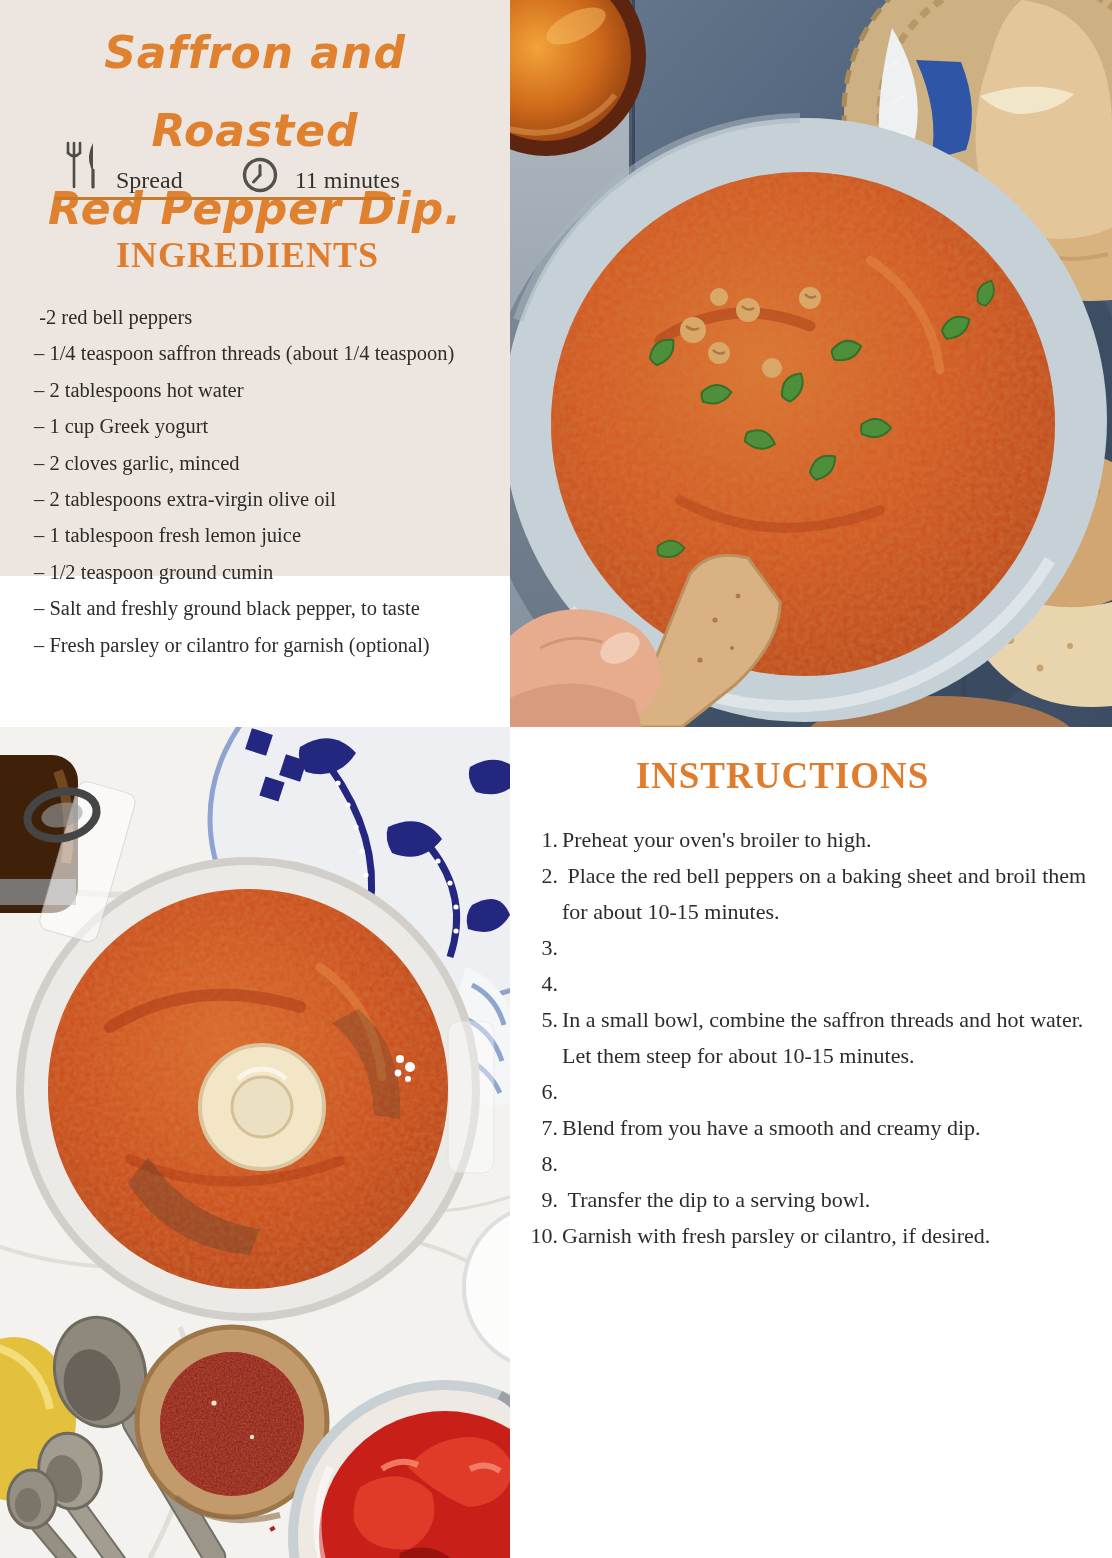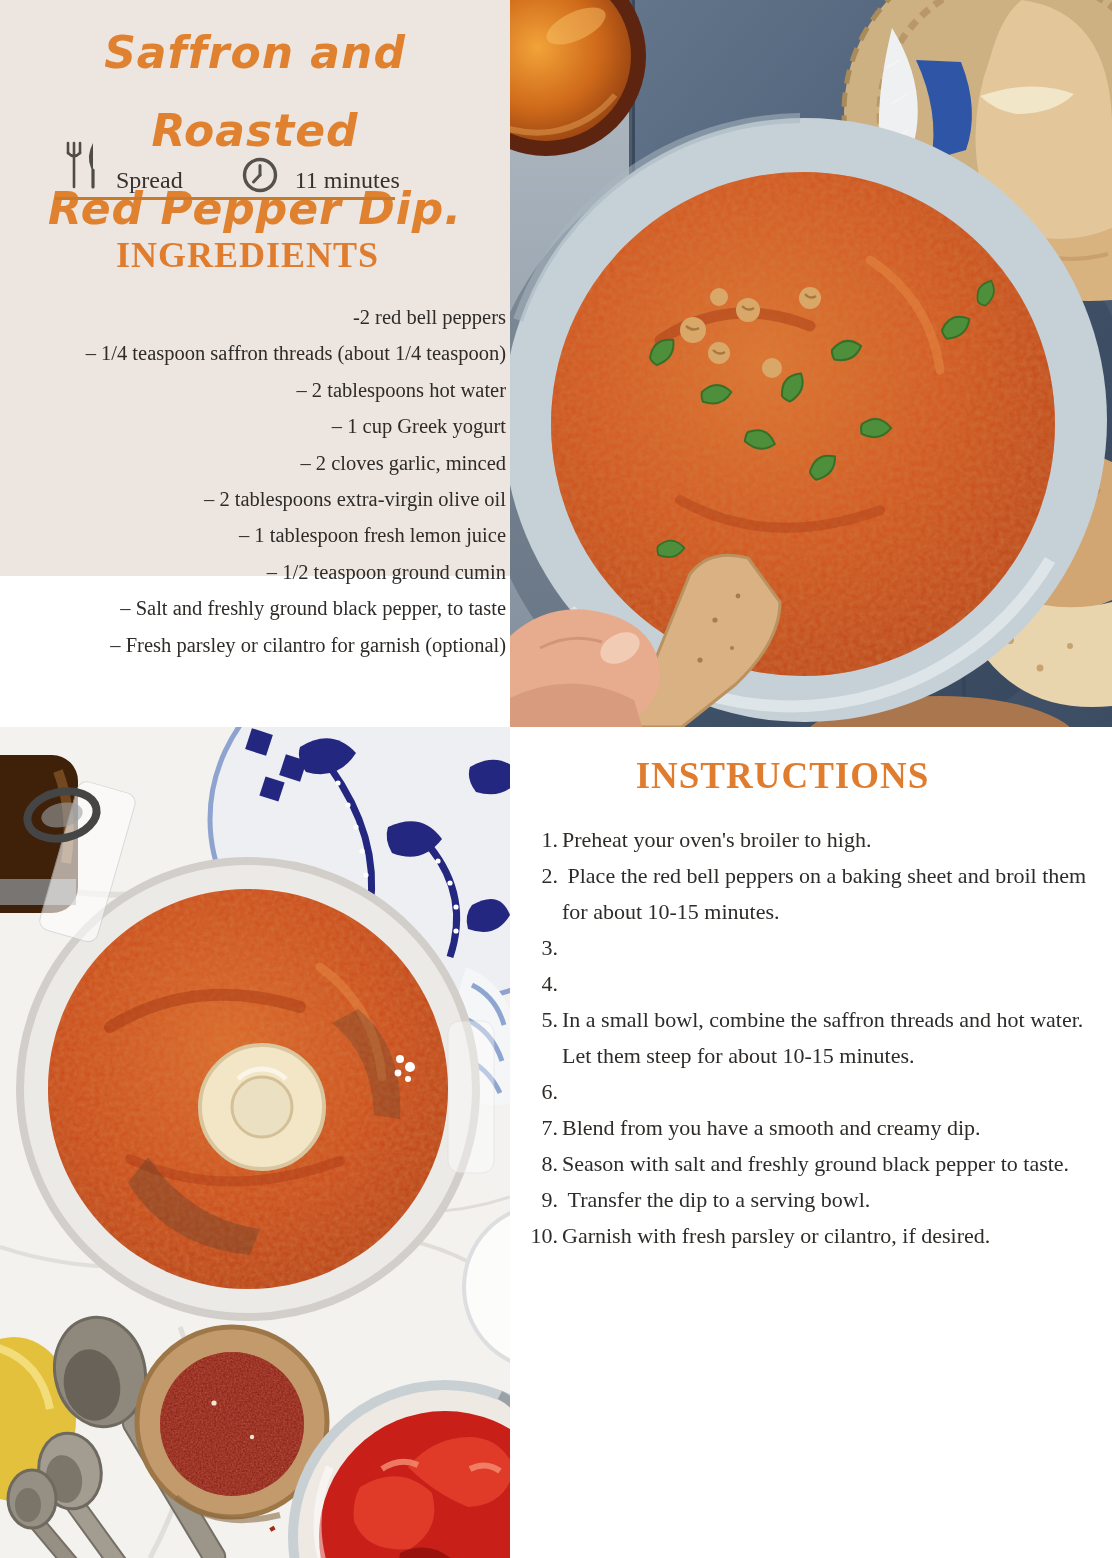--- a/index.html
+++ b/index.html
@@ -34,21 +34,21 @@
     position:absolute; left:55px; top:197px; width:340px; height:3px;
     background:#c87c2b;
   }
   .section-heading {
     font-weight:bold; letter-spacing:1px; color:#e07c2e;
     font-size:36px; text-align:center;padding-left:15px;
   }
   .ing-heading { position:absolute; top:234px; left:0; width:480px; }
   .ing-list {
     position:absolute; left:34px; top:299px; width:472px;
-    font-size:20.5px; line-height:36.4px;text-align:right;
+    font-size:20.5px; line-height:36.4px;
   }
   .ing-item { white-space:pre-wrap; }
   
   .photo-dip { position:absolute; left:510px; top:0; width:602px; height:727px; }
   .photo-processor { position:absolute; left:0; top:727px; width:510px; height:831px; }
   .photo-dip svg, .photo-processor svg { display:block; }
   
   .panel-instructions {
     position:absolute; left:510px; top:727px; width:602px; height:831px;
     background:#ffffff;
@@ -424,21 +424,20 @@
       </div>
       <div class="ins-step">
         <span class="step-num">6.</span>
       </div>
       <div class="ins-step">
         <span class="step-num">7.</span>
         <span class="step-text">Blend from you have a smooth and creamy dip.</span>
       </div>
       <div class="ins-step">
         <span class="step-num">8.</span>
-        <span class="step-text">Season with salt and freshly ground black pepper to taste.</span>
       </div>
       <div class="ins-step">
         <span class="step-num">9.</span>
         <span class="step-text"> Transfer the dip to a serving bowl.</span>
       </div>
       <div class="ins-step">
         <span class="step-num">10.</span>
         <span class="step-text">Garnish with fresh parsley or cilantro, if desired.</span>
       </div>
     </div>

